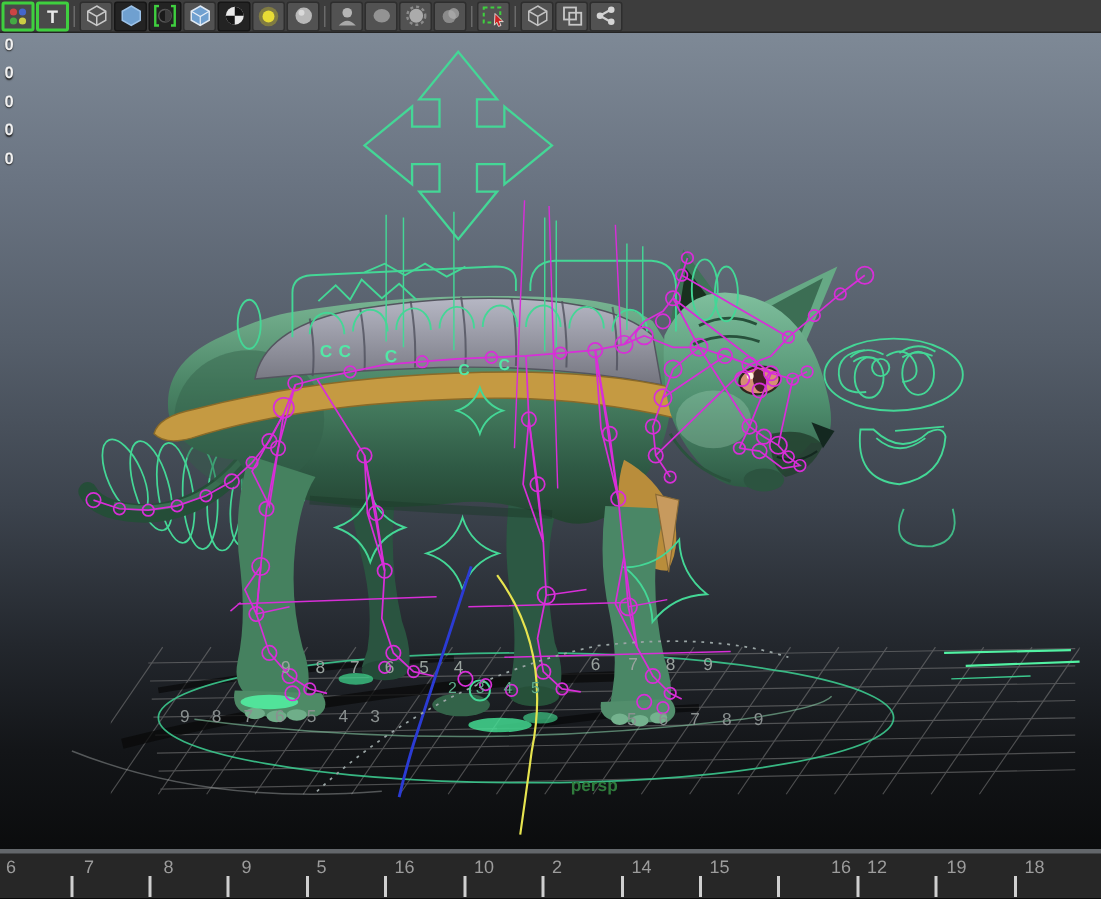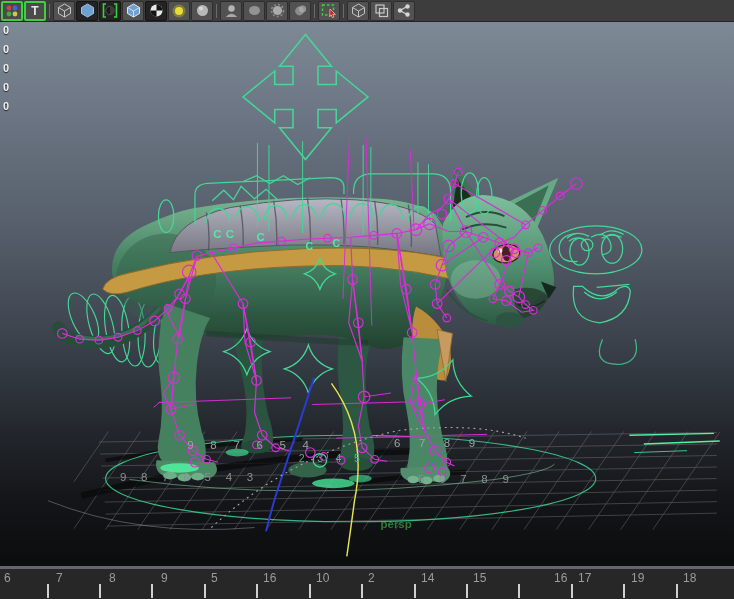--- a/index.html
+++ b/index.html
@@ -467,21 +467,21 @@
   <span class="frame-num" style="left:56px">7</span>
   <span class="frame-num" style="left:109px">8</span>
   <span class="frame-num" style="left:161px">9</span>
   <span class="frame-num" style="left:211px">5</span>
   <span class="frame-num" style="left:263px">16</span>
   <span class="frame-num" style="left:316px">10</span>
   <span class="frame-num" style="left:368px">2</span>
   <span class="frame-num" style="left:421px">14</span>
   <span class="frame-num" style="left:473px">15</span>
   <span class="frame-num" style="left:554px">16</span>
-  <span class="frame-num" style="left:578px">17</span>
+  <span class="frame-num" style="left:578px">12</span>
   <span class="frame-num" style="left:631px">19</span>
   <span class="frame-num" style="left:683px">18</span>
 <div class="tick" style="left: 46.5px;"></div>
     <div class="tick" style="left: 98.93px;"></div>
     <div class="tick" style="left: 151.36px;"></div>
     <div class="tick" style="left: 203.79px;"></div>
     <div class="tick" style="left: 256.22px;"></div>
     <div class="tick" style="left: 308.65px;"></div>
     <div class="tick" style="left: 361.08px;"></div>
     <div class="tick" style="left: 413.51px;"></div>

